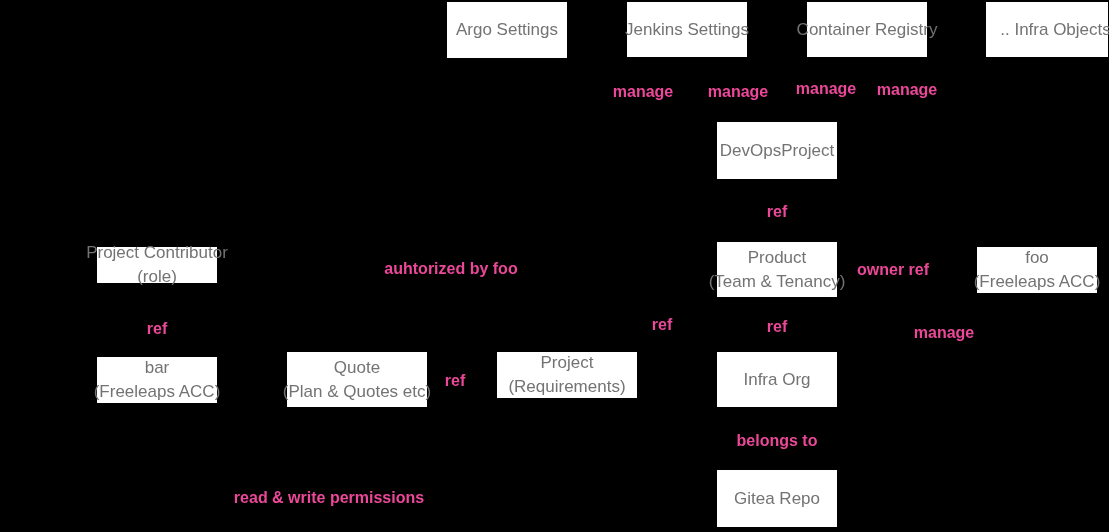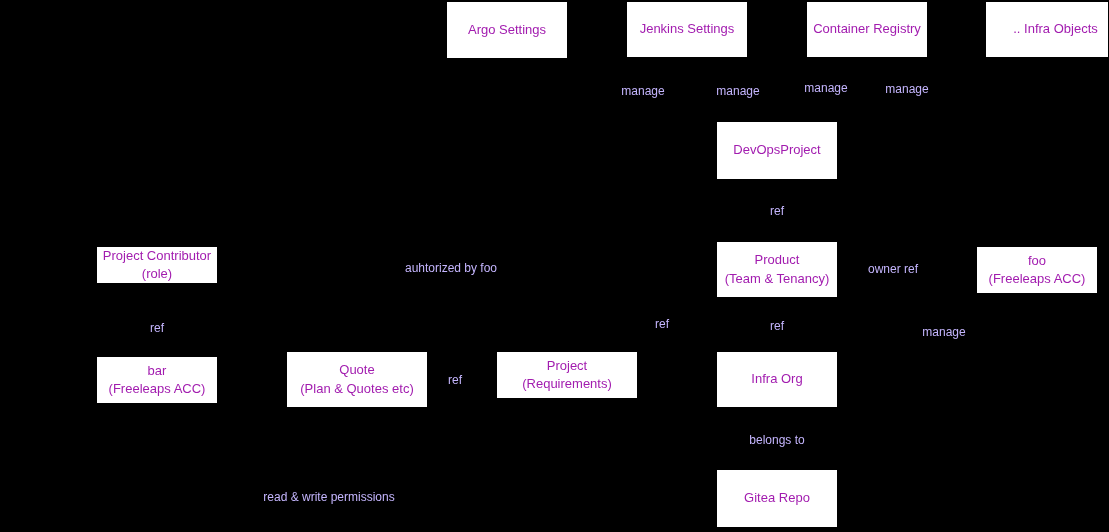--- a/index.html
+++ b/index.html
@@ -11,40 +11,41 @@
     position: relative;
     width: 1109px;
     height: 532px;
     background: #000000;
     overflow: hidden;
     font-family: "Liberation Sans", sans-serif;
   }
   .node {
     position: absolute;
     background: #ffffff;
-    color: #a21caf;
+    color: #737373;
     display: flex;
     flex-direction: column;
     align-items: center;
     justify-content: center;
     text-align: center;
-    font-size: 13px;
+    font-size: 17px;
     line-height: 1.4;
     box-sizing: border-box;
   }
   .node span { display: block; white-space: nowrap; }
   .elabel {
     position: absolute;
     transform: translate(-50%, -50%);
-    color: #c4b5fd;
+    color: #ec4899;
     background: #000000;
-    font-size: 12px;
+    font-size: 16px;
     line-height: 1.1;
     padding: 1px 3px;
     white-space: nowrap;
+    font-weight: bold;
   }
 
   
   .n-argo        { left: 447px; top: 2px;   width: 120px; height: 56px; }
   .n-jenkins     { left: 627px; top: 2px;   width: 120px; height: 55px; text-align: center; }
   .n-registry    { left: 807px; top: 2px;   width: 120px; height: 55px; }
   .n-infra       { left: 986px; top: 2px;   width: 122px; height: 55px; padding-left: 17px; }
   .n-devops      { left: 717px; top: 122px; width: 120px; height: 57px; }
   .n-contributor { left: 97px;  top: 247px; width: 120px; height: 36px; }
   .n-product     { left: 717px; top: 242px; width: 120px; height: 55px; }

